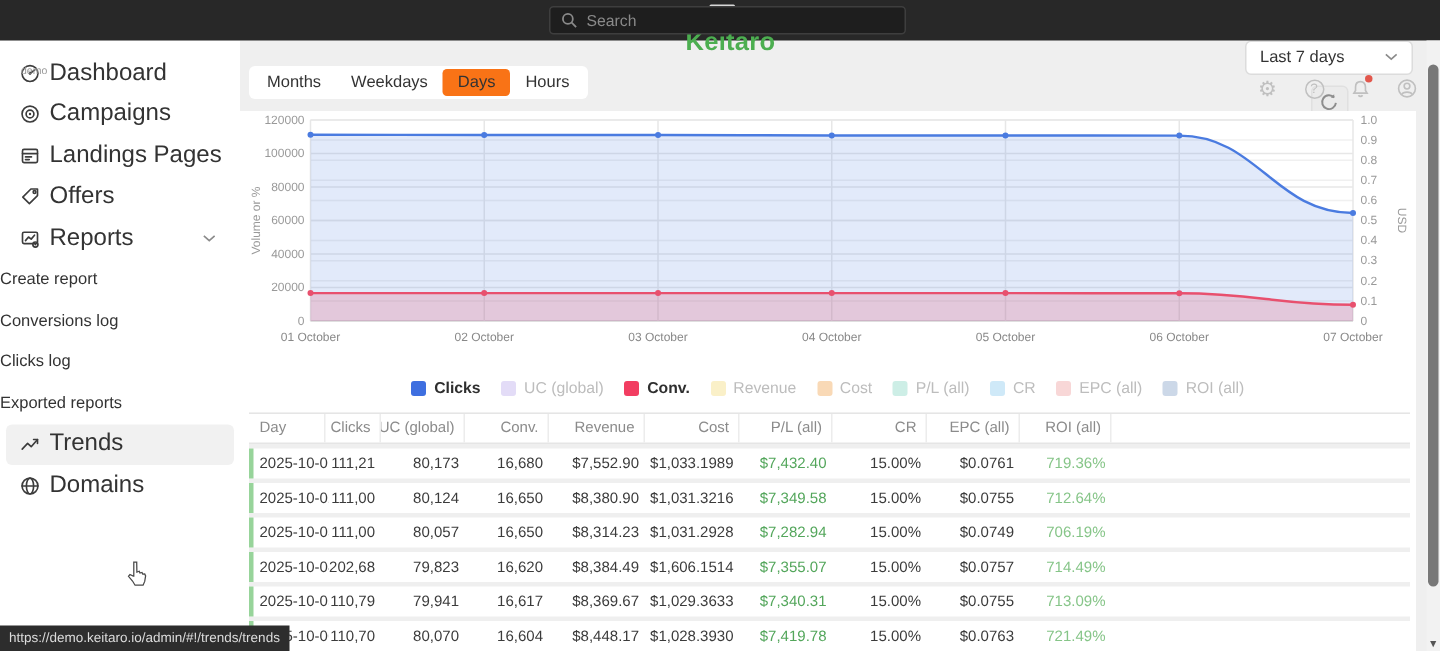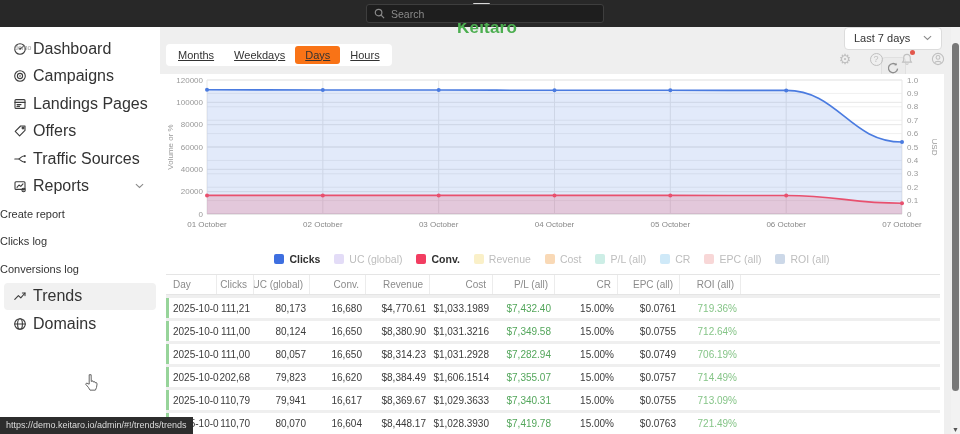--- a/index.html
+++ b/index.html
@@ -40,26 +40,26 @@
   .nav-sub { height:27.5px; display:flex; align-items:center; 
     font-size:11px; color:#333; cursor:pointer; }
   .nav-item.active { background:#f1f1f1; border-radius:4px; margin:0 4px; padding-left:9px; }
   .chev { margin-left:auto; margin-right:16px; display:flex; }
   svg.icon-stroke * { fill:none; stroke:#3c3c3c; stroke-width:1.1; stroke-linecap:round; stroke-linejoin:round; }
   svg.icon-stroke .fill { fill:#3c3c3c; stroke:none; }
   
   .main { position:absolute; left:160px; top:27px; right:16px; bottom:0; }
   .controls { display:flex; align-items:center; margin:16px 2px 0 6px; height:23px; }
   .tabs { display:inline-flex; background:#fff; border-radius:4px; padding:2px; }
-  .tab { font-size:11px; color:#333; padding:3px 10px; border-radius:3px; cursor:pointer; white-space:nowrap;text-decoration:underline; }
+  .tab { font-size:11px; color:#333; padding:3px 10px; border-radius:3px; cursor:pointer; white-space:nowrap; }
   .tab.active { background:#f97316; }
   .right-controls { margin-left:auto; display:flex; align-items:center; gap:7px;flex-direction:column; }
   .btn { background:#fff; border:1px solid #dcdcdc; border-radius:4px; font-size:11px;
     color:#333; padding:3px 11px; cursor:pointer; font-family:inherit; }
-  .select { background:#fff; border:1px solid #dcdcdc; border-radius:4px; width:98px; height:23px;
+  .select { background:#fff; border:1px solid #dcdcdc; border-radius:4px; width:112px; height:23px;
     display:flex; align-items:center; justify-content:space-between; padding:0 9px; font-size:11px;
     color:#333; cursor:pointer; }
   .icon-btn { width:25px; height:23px; background:#ebebeb; border:1px solid #e0e0e0; border-radius:4px;
     display:flex; align-items:center; justify-content:center; cursor:pointer; color:#8d8d8d; }
   .panel { background:#fff; margin-top:8px; position:absolute; top:39px; left:0; right:0; bottom:-100px; }
   
   #chart { margin:0 0 0 2px; }
   #chart svg text { font-family:"Liberation Sans", sans-serif; }
   
   #legend { text-align:center; margin-top:2px; height:16px; }
@@ -168,46 +168,37 @@
       <svg class="icon-stroke" width="14" height="14" viewBox="0 0 14 14">
           <path d="M7.6 2 L12 2 L12 6.4 L6.6 11.8 L2.2 7.4 Z"></path>
           <circle cx="10" cy="4" r="0.9"></circle>
         </svg>
       </span>
     <span>Offers</span>
   </div>
   <div class="nav-item">
     <span class="nicon">
       <svg class="icon-stroke" width="14" height="14" viewBox="0 0 14 14">
-          <path d="M1.8 7 L5 7 M5 7 C7.5 7 8 4 11 4 M5 7 C7.5 7 8 10 11 10"></path>
-          <circle class="fill" cx="11.8" cy="4" r="1"></circle>
-          <circle class="fill" cx="11.8" cy="10" r="1"></circle>
-        </svg>
-      </span>
-    <span>Traffic Sources</span>
-  </div>
-  <div class="nav-item">
-    <span class="nicon">
-      <svg class="icon-stroke" width="14" height="14" viewBox="0 0 14 14">
           <rect x="2" y="2.8" width="10" height="7.6" rx="1"></rect>
           <path d="M4 8.4 L6 6 L7.8 7.4 L10 4.8"></path>
           <circle cx="10.6" cy="11" r="1.7"></circle>
           <circle class="fill" cx="10.6" cy="11" r="0.6"></circle>
         </svg>
       </span>
     <span>Reports</span>
     <span class="chev">
       <svg width="9" height="6" viewBox="0 0 10 6">
           <path d="M1 1 L5 4.6 L9 1" fill="none" stroke="#8b8b8b" stroke-width="1.2"></path>
         </svg>
       </span>
   </div>
   <div class="nav-sub">Create report</div>
+  <div class="nav-sub">Conversions log</div>
   <div class="nav-sub">Clicks log</div>
-  <div class="nav-sub">Conversions log</div>
+  <div class="nav-sub">Exported reports</div>
   <div class="nav-item active">
     <span class="nicon">
       <svg class="icon-stroke" width="14" height="14" viewBox="0 0 14 14">
           <path d="M1.8 10.4 L5.4 6.6 L7.8 8.8 L12 4"></path>
           <path d="M9.4 4 L12 4 L12 6.6"></path>
         </svg>
       </span>
     <span>Trends</span>
   </div>
   <div class="nav-item">
@@ -363,21 +354,21 @@
           <div class="th">CR</div>
           <div class="th">EPC (all)</div>
           <div class="th">ROI (all)</div>
           <div class="th"></div>
         </div>
         <div class="trow">
           <div class="td">2025-10-01</div>
           <div class="td">111,21</div>
           <div class="td">80,173</div>
           <div class="td">16,680</div>
-          <div class="td">$4,770.61</div>
+          <div class="td">$7,552.90</div>
           <div class="td">$1,033.1989</div>
           <div class="td c-pl">$7,432.40</div>
           <div class="td">15.00%</div>
           <div class="td">$0.0761</div>
           <div class="td c-roi">719.36%</div>
           <div class="td"></div>
         </div>
         <div class="trow">
           <div class="td">2025-10-02</div>
           <div class="td">111,00</div>

